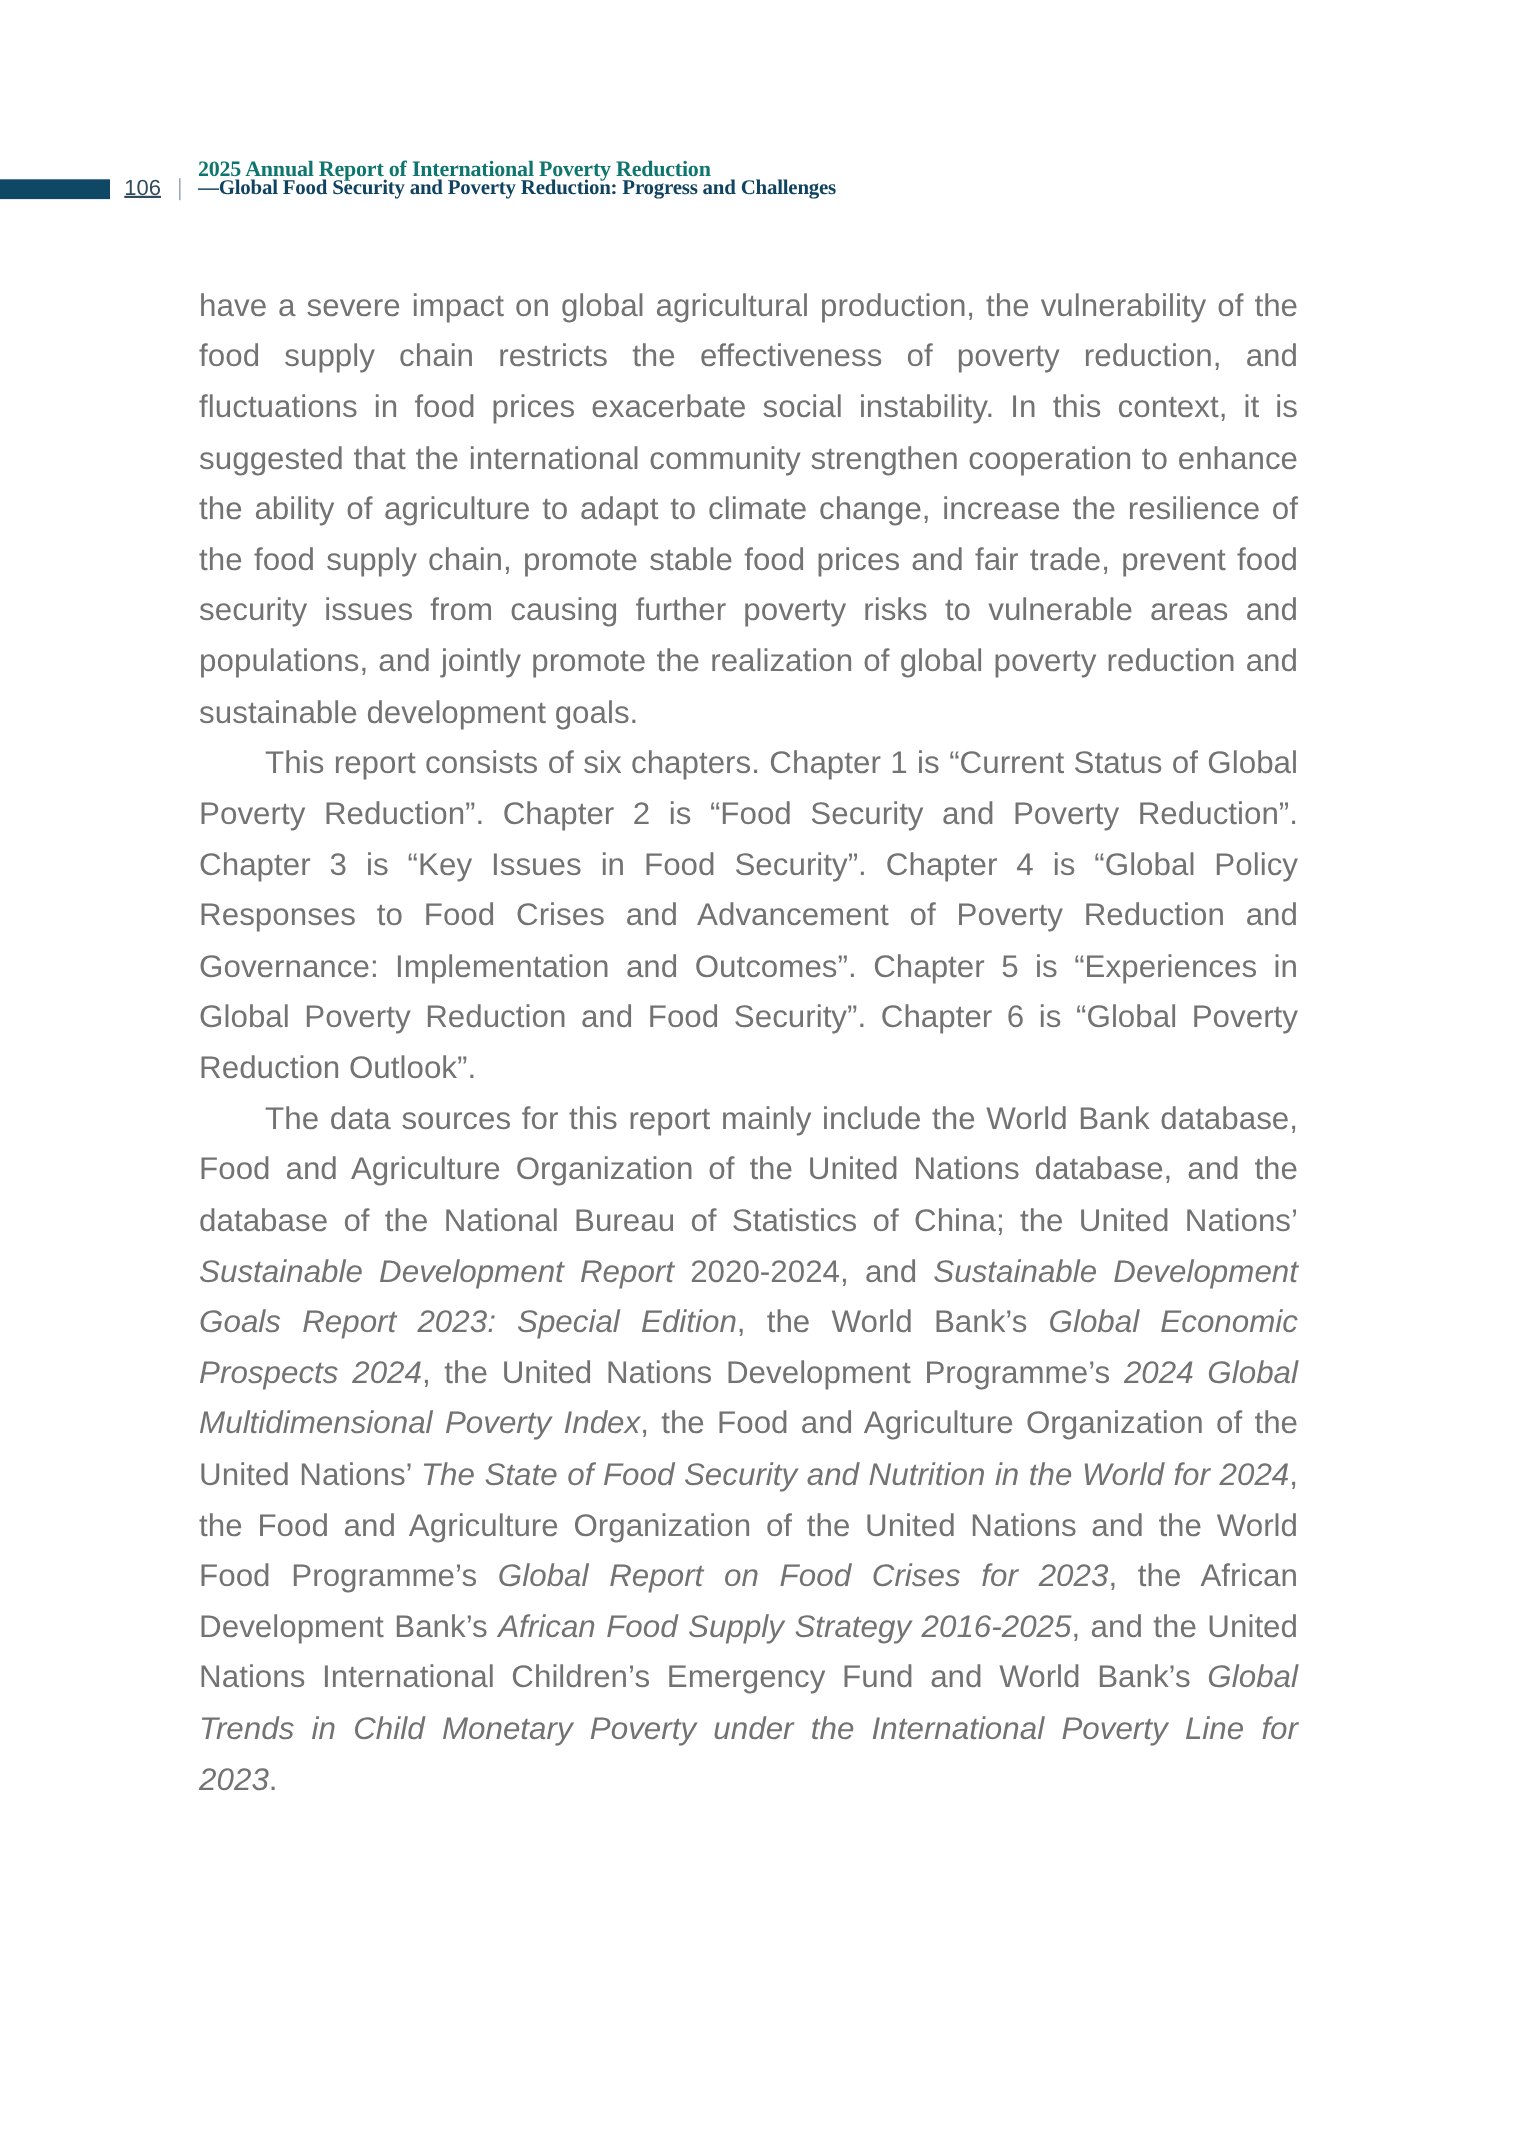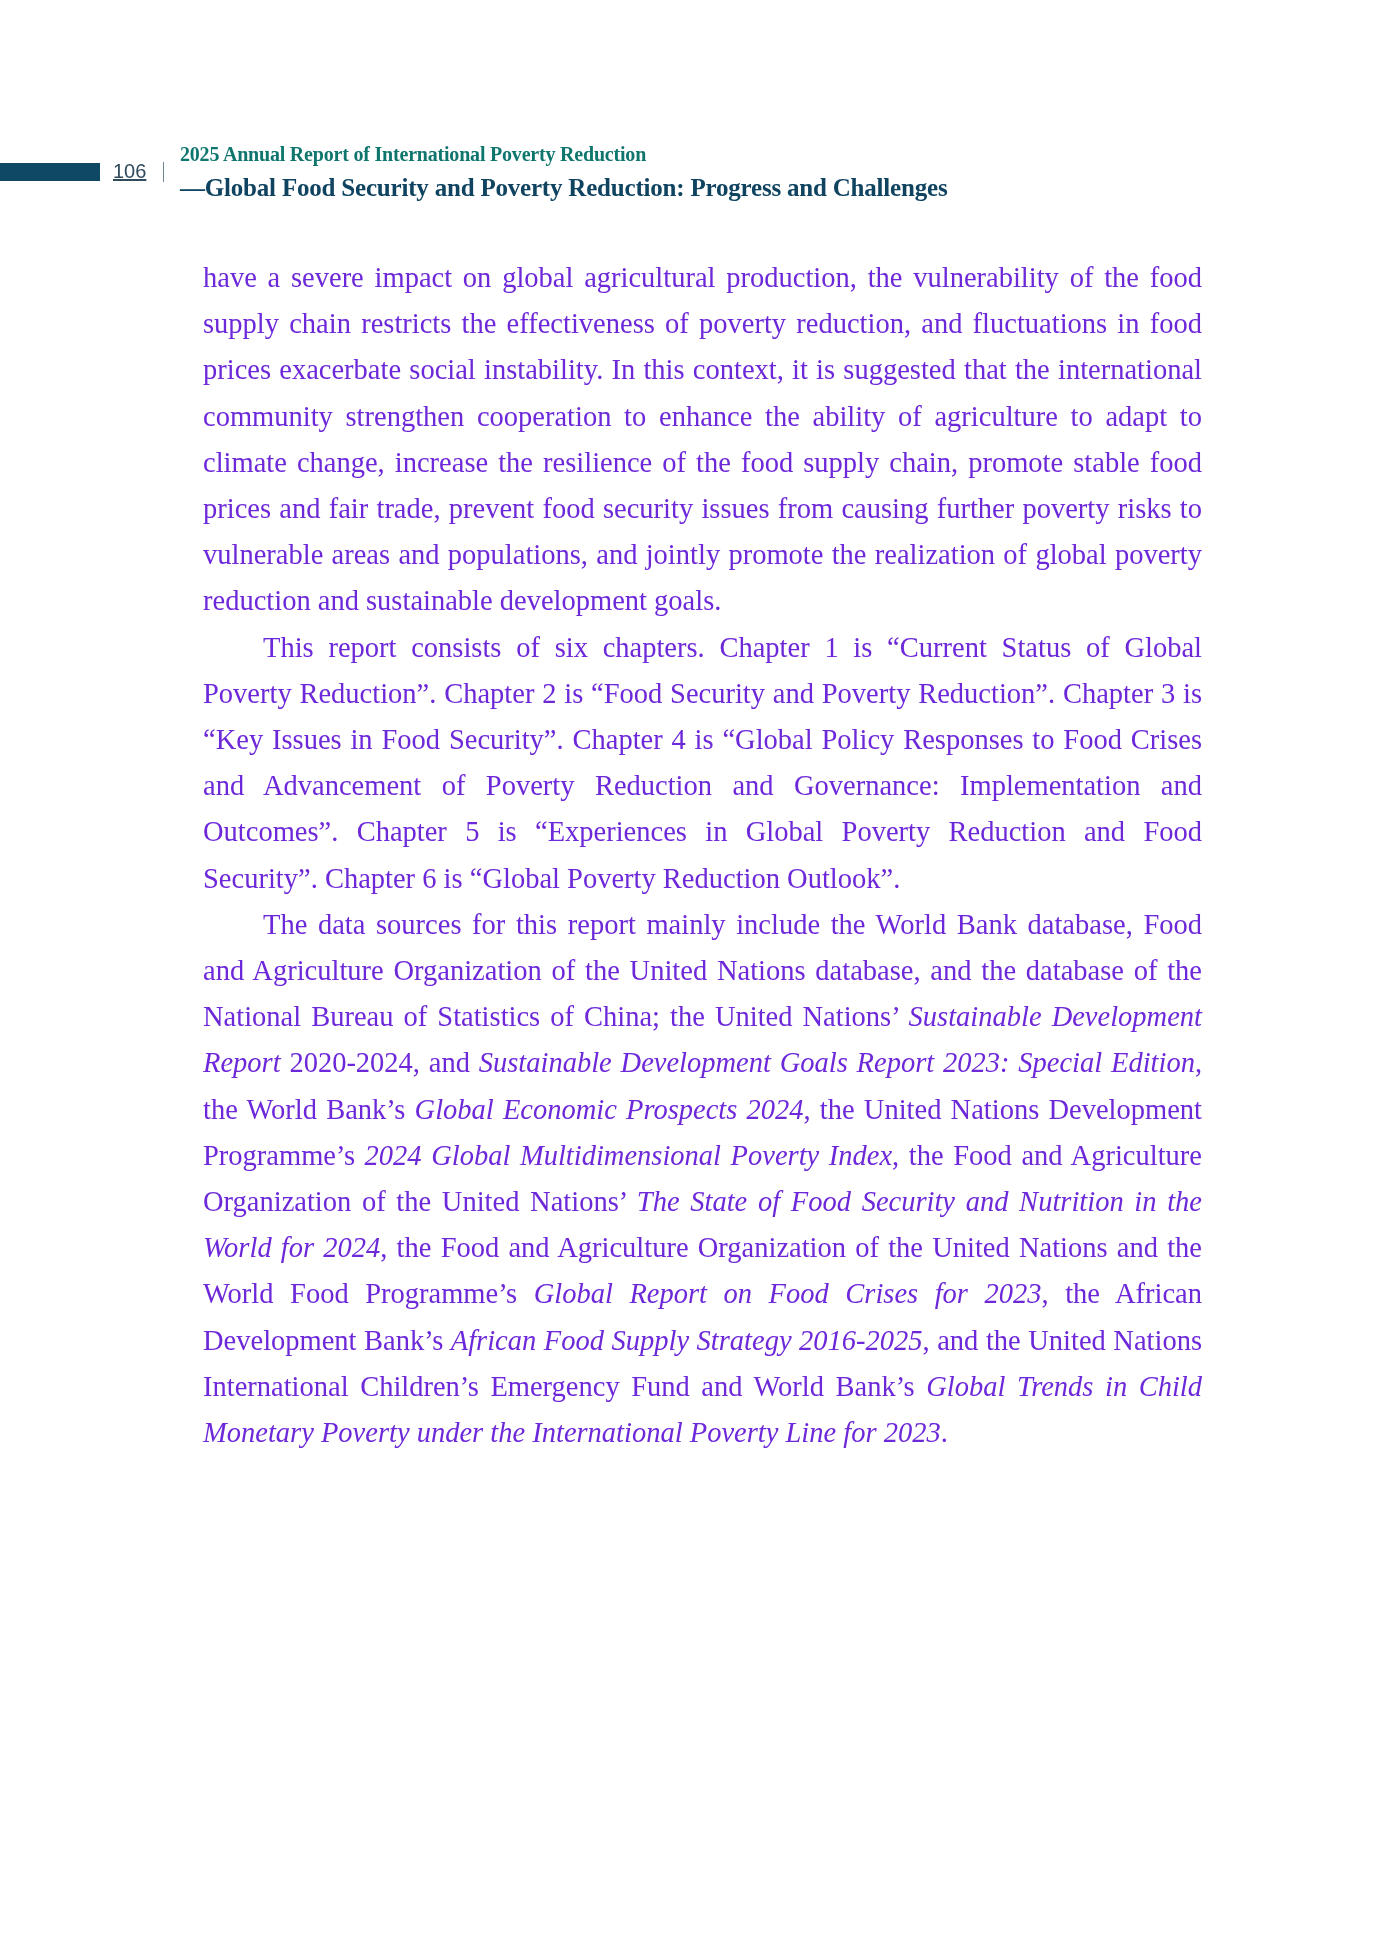--- a/index.html
+++ b/index.html
@@ -1,22 +1,22 @@
 <!DOCTYPE html>
 <html><head>
 <meta charset="utf-8">
 <style>
   html, body { margin: 0; padding: 0; background: #ffffff; }
   body { width: 1385px; height: 1937px; position: relative; overflow: hidden; }
   .hdr-bar { position: absolute; left: 0; top: 163px; width: 100px; height: 18px; background: #0e4864; }
   .page-num { position: absolute; left: 113px; top: 158px; font-family: "Liberation Sans", sans-serif; font-size: 20px; color: #2f4b5c; line-height: 26px; text-decoration: underline; }
   .hdr-divider { position: absolute; left: 163px; top: 162px; width: 1px; height: 20px; background: #6d8797; }
   .hdr-title { position: absolute; left: 180px; top: 143px; font-family: "Liberation Serif", serif; font-weight: bold; font-size: 20px; color: #0f766e; line-height: 22px; letter-spacing: -0.2px; }
-  .hdr-subtitle { position: absolute; left: 180px; top: 177px; font-family: "Liberation Serif", serif; font-weight: bold; font-size: 25px; color: #0f4360; line-height: 22px; letter-spacing: -0.2px; }
-  .body-text { position: absolute; left: 181px; top: 255px; width: 999px; font-family: Liberation Serif, serif; font-size: 28.5px; line-height: 46.2px; color: #6d28d9; text-align: justify; margin-left: 22px; }
+  .hdr-subtitle { position: absolute; left: 180px; top: 160px; font-family: "Liberation Serif", serif; font-weight: bold; font-size: 19px; color: #0f4360; line-height: 22px; letter-spacing: -0.2px; }
+  .body-text { position: absolute; left: 181px; top: 255px; width: 999px; font-family: Liberation Sans, sans-serif; font-size: 28.5px; line-height: 46.2px; color: #737373; text-align: justify; }
   .body-text p { margin: 0; }
   .body-text p.indent { text-indent: 60px; }
   .body-text em { font-style: italic; }
 </style>
 </head>
 <body>
 
 <div class="hdr-bar"></div>
 <div class="page-num">106</div>
 <div class="hdr-divider"></div>

